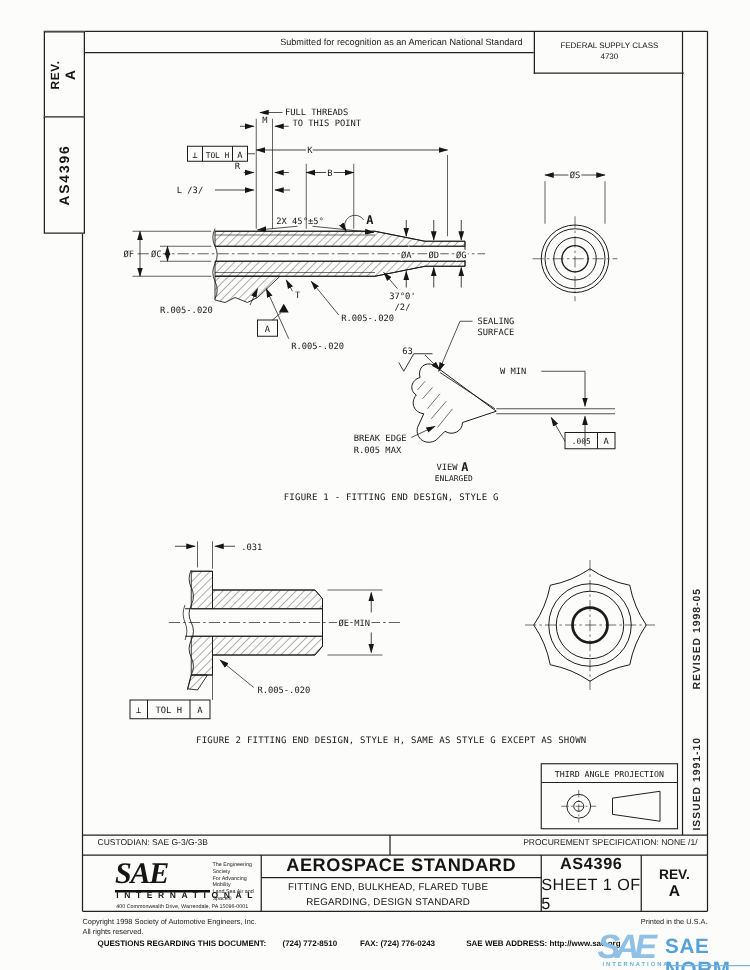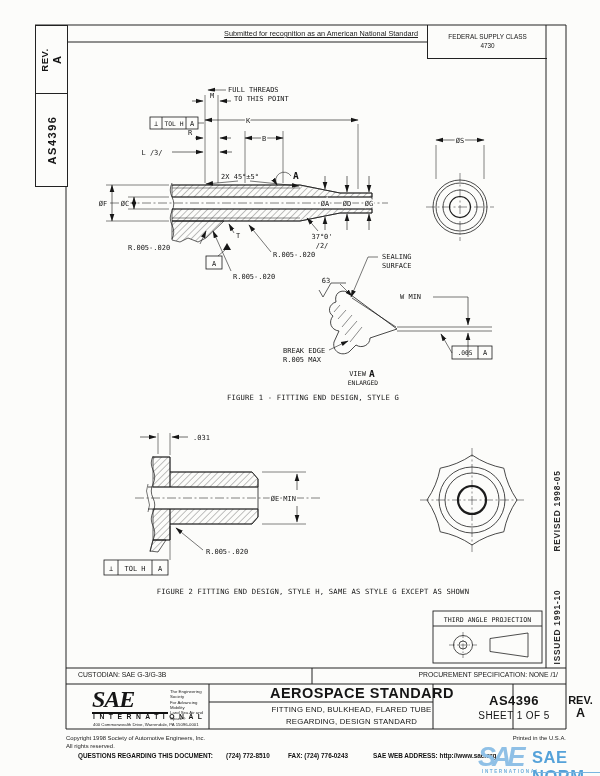--- a/index.html
+++ b/index.html
@@ -8,35 +8,35 @@
   .abs{position:absolute;}
   .rotbox{position:absolute;transform:rotate(-90deg);transform-origin:0 0;
           display:flex;align-items:center;justify-content:center;text-align:center;}
   
   svg text{font-family:"DejaVu Sans Mono",monospace;font-size:7px;fill:#161616;}
   svg text.halo{paint-order:stroke;stroke:#fcfcfa;stroke-width:3px;}
   svg text.cap{font-size:7.2px;letter-spacing:.2px;}
   svg text.big{font-size:9.5px;font-weight:bold;}
   svg text.small{font-size:6.3px;}
   .hdr-submitted{left:66px;top:26px;width:352px;height:15px;font-size:7.3px;
-      display:flex;align-items:center;justify-content:flex-end;color:#222;text-decoration:underline;}
+      display:flex;align-items:center;justify-content:flex-end;color:#222;}
   .fsc{left:427px;top:25px;width:119px;height:33px;border-left:1px solid #222;border-bottom:1px solid #222;
       display:flex;flex-direction:column;align-items:center;justify-content:center;font-size:6.4px;line-height:1.35;}
   .tabbox{border:1px solid #222;background:#fcfcfa;}
   .tab-inner{font-weight:bold;line-height:1.15;}
   .rev-l{font-size:9.5px;letter-spacing:.5px;}
   .rev-v{font-size:11px;}
   .as-num{font-size:11px;letter-spacing:1.5px;font-weight:bold;}
   .marg{font-size:8.3px;font-weight:600;letter-spacing:.8px;color:#2a2a2a;white-space:nowrap;}
   .row-custodian{font-size:6.8px;}
-  .tb-cell{display:flex;align-items:center;justify-content:center;text-align:left;margin-left:41px;}
+  .tb-cell{display:flex;align-items:center;justify-content:center;text-align:left;}
   .aero{font-size:14.5px;font-weight:bold;letter-spacing:.5px;}
   .doc-title{font-size:7.8px;line-height:1.5;letter-spacing:.2px;}
   .tb-num{font-size:13px;font-weight:bold;letter-spacing:.5px;}
-  .tb-sheet{font-size:10px;margin-top:2px;letter-spacing:.4px;}
+  .tb-sheet{font-size:13px;margin-top:2px;letter-spacing:.4px;}
   .tb-rev1{font-size:11px;font-weight:bold;}
   .tb-rev2{font-size:12.5px;font-weight:bold;}
   .sae-logo{font-family:"Liberation Serif",serif;font-style:italic;font-weight:bold;
       font-size:24px;letter-spacing:-1px;line-height:1;}
   .sae-tag{font-size:4.3px;line-height:1.25;color:#222;}
   .sae-intl{font-size:6.8px;font-weight:bold;letter-spacing:4.5px;}
   .sae-addr{font-size:4.3px;color:#222;}
   .copyr{font-size:5.9px;color:#222;line-height:1.4;}
   .footrow{font-size:6.4px;font-weight:bold;color:#111;white-space:nowrap;}
   .wm{pointer-events:none;}

